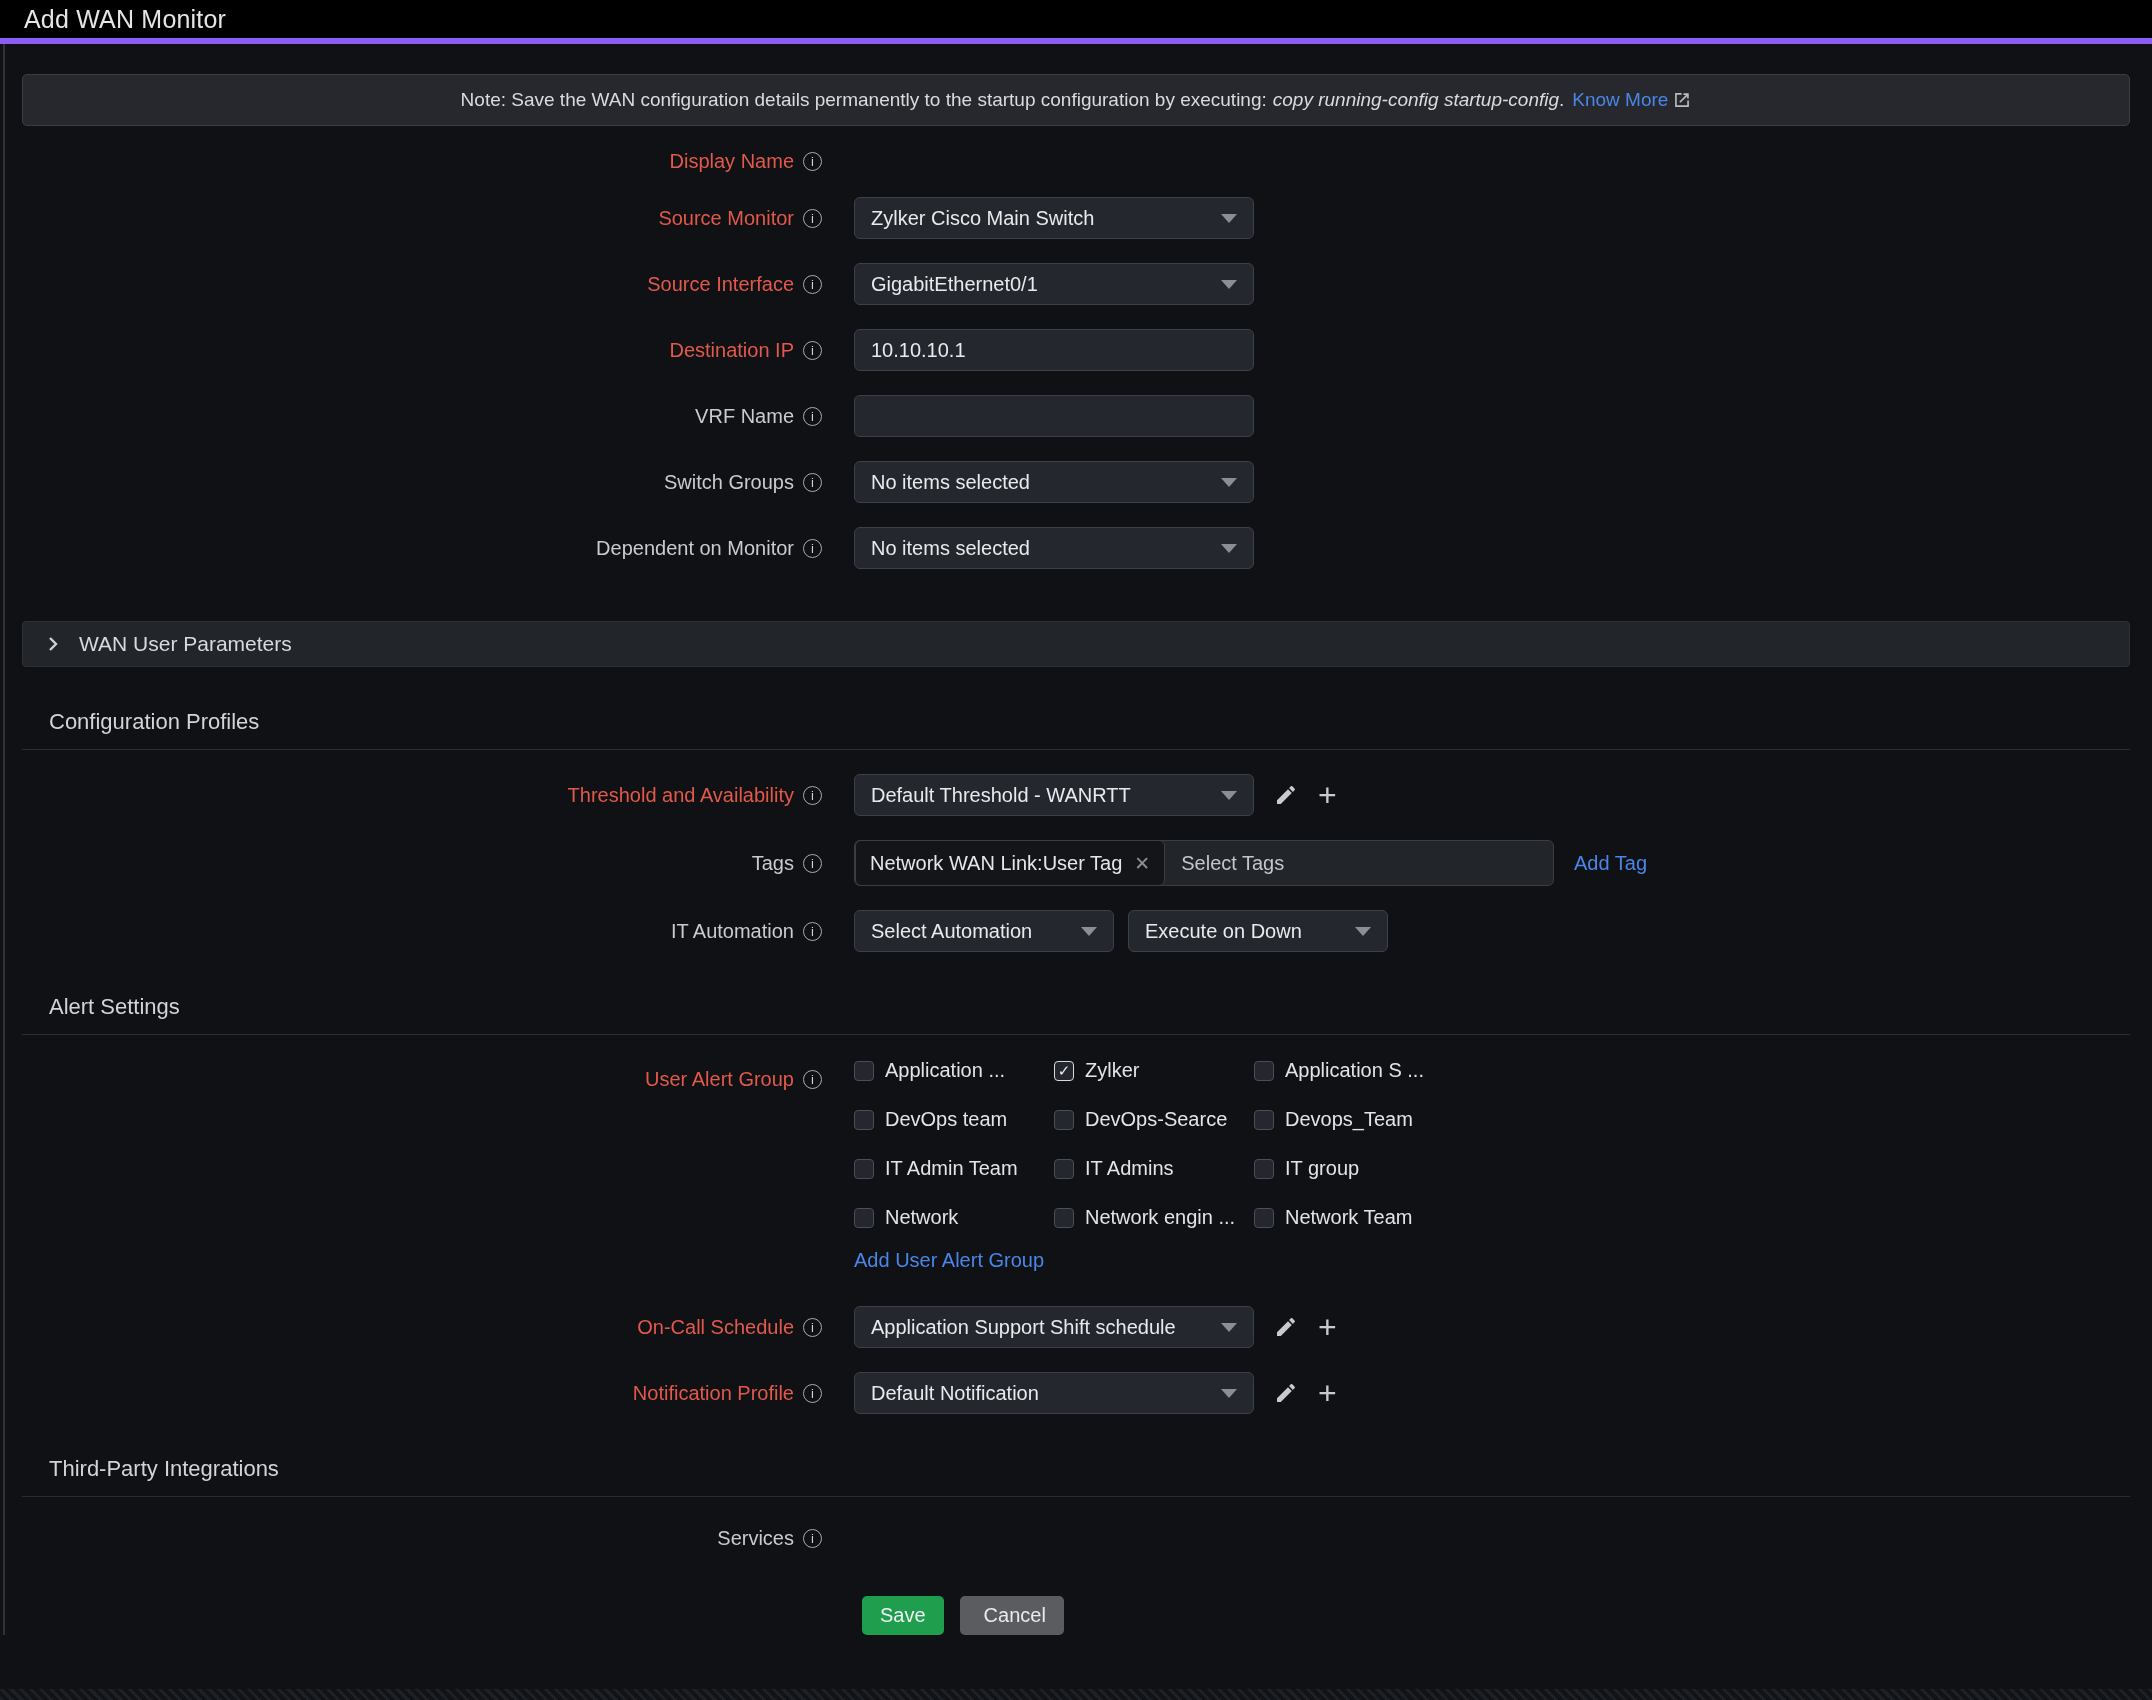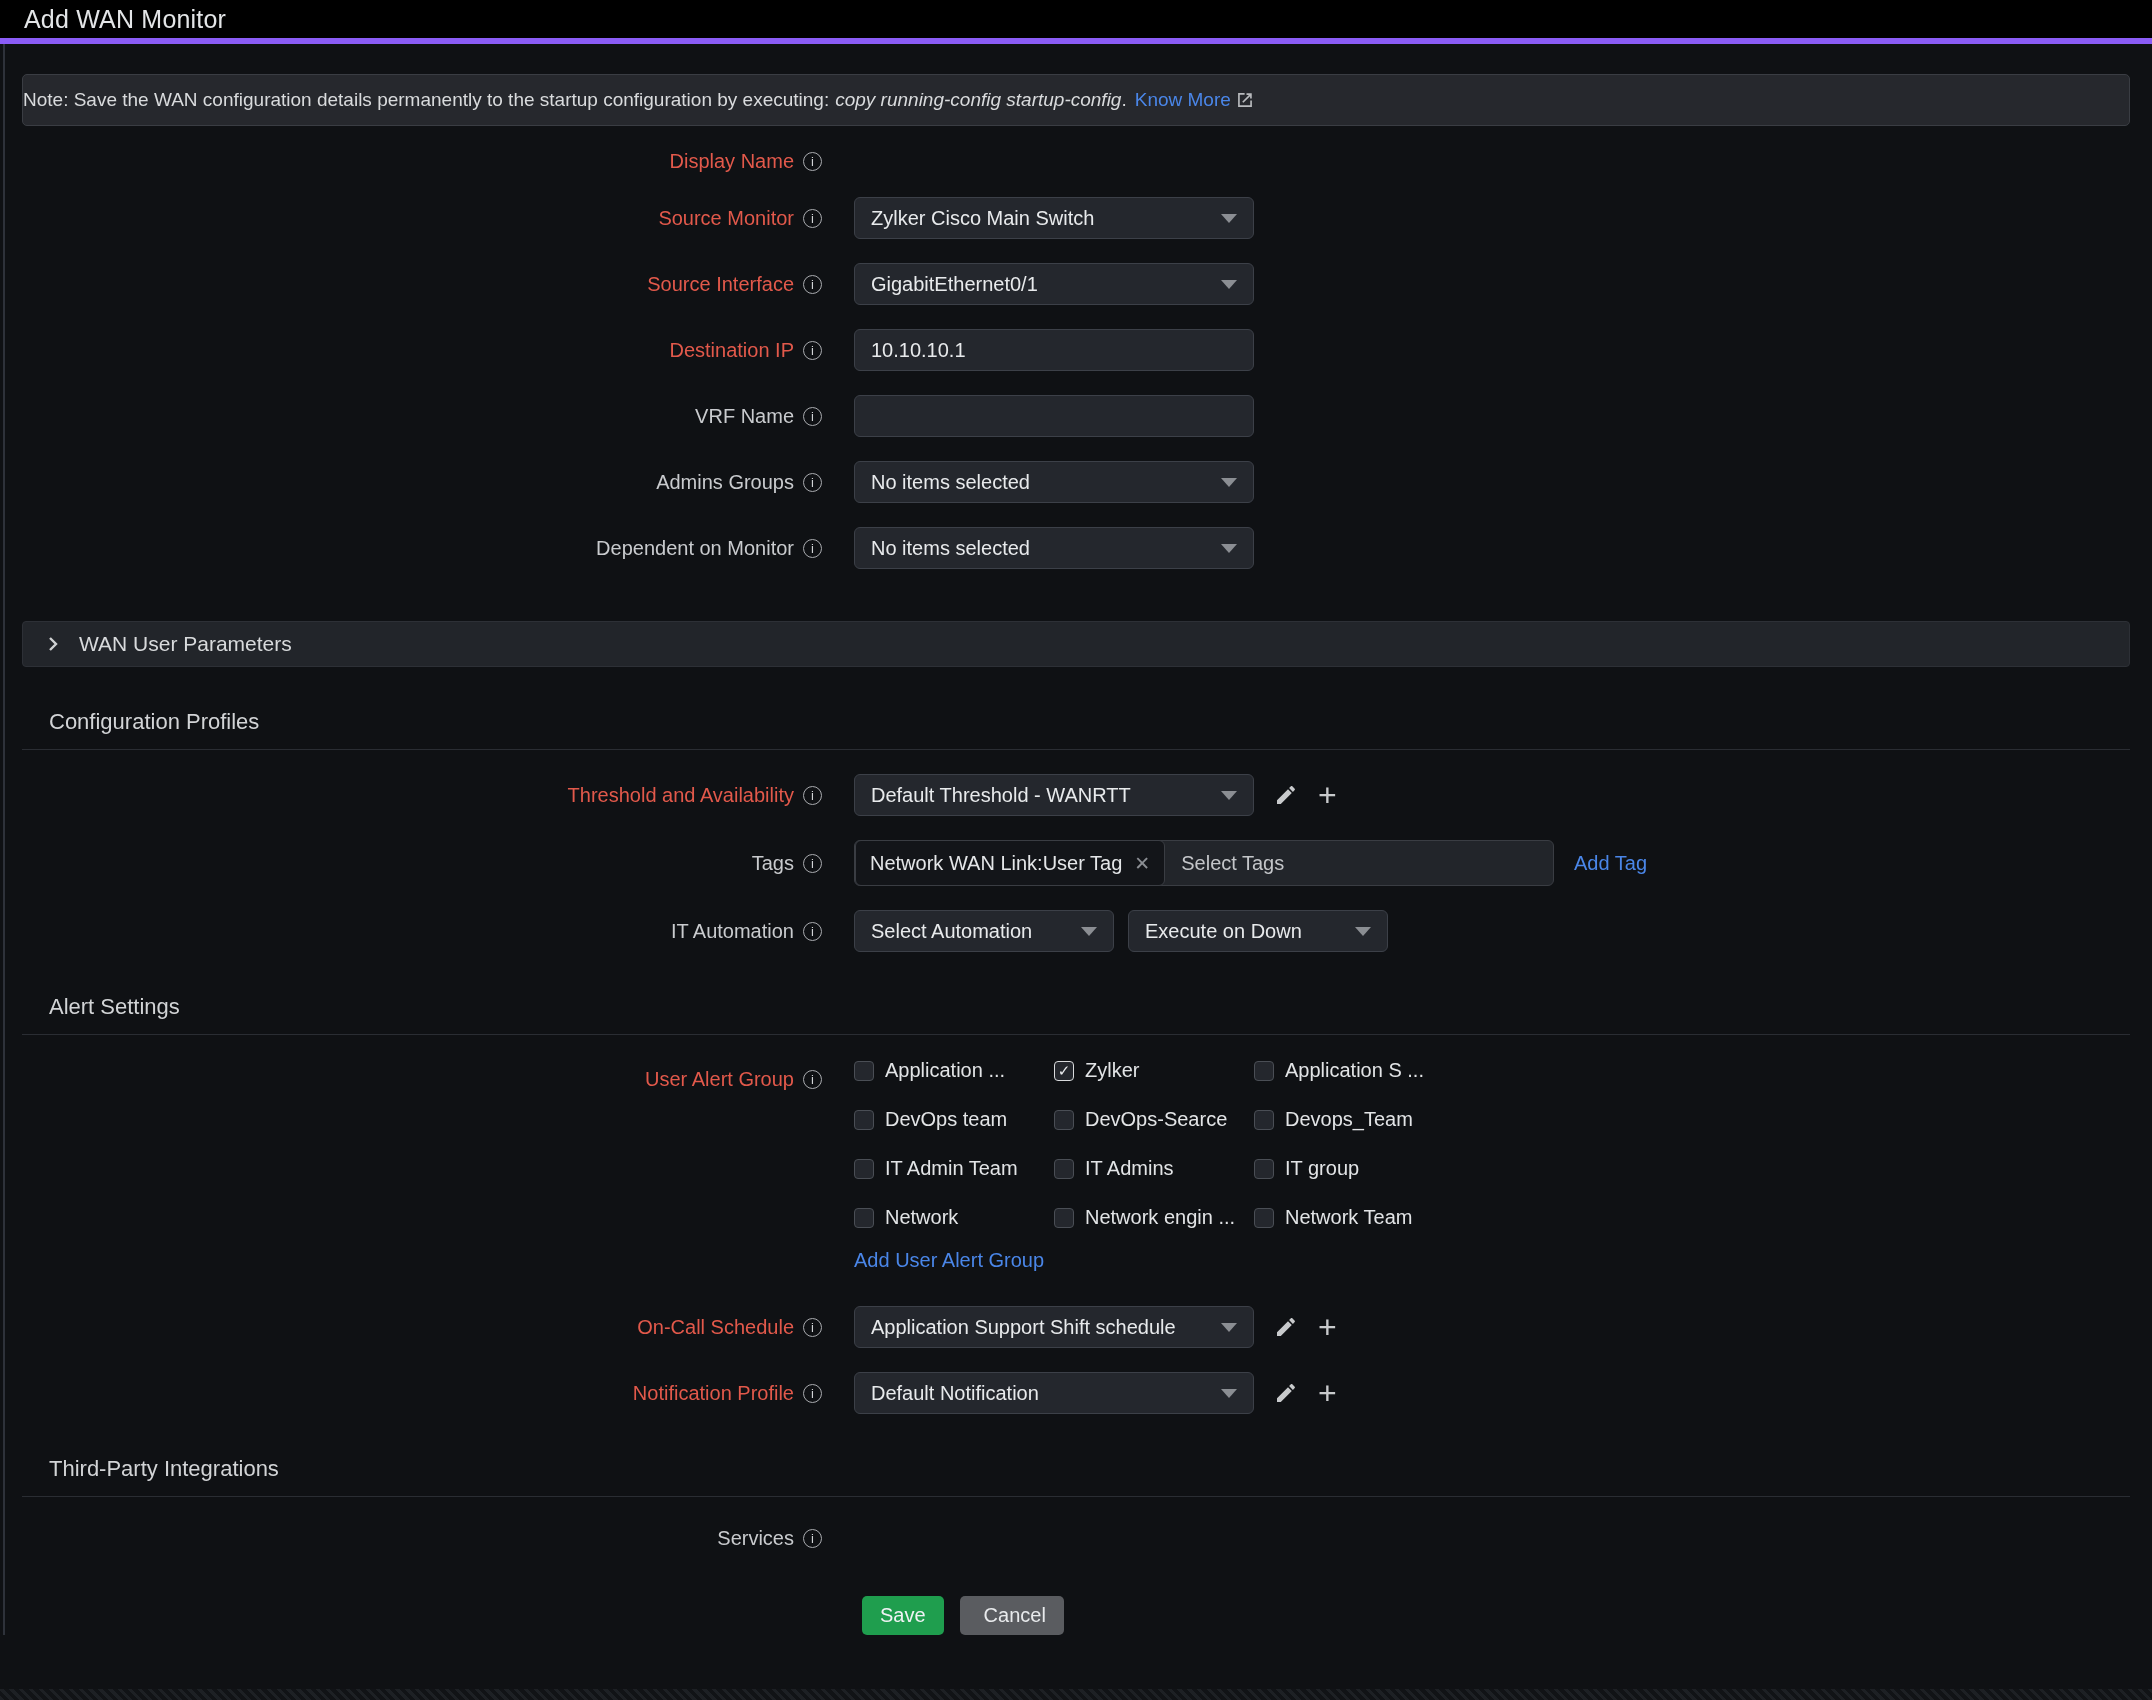--- a/index.html
+++ b/index.html
@@ -9,21 +9,21 @@
   
   .app-header { height:44px; background:#000000; border-bottom:6px solid #8b5cf6;
     display:flex; align-items:center; padding-left:24px; }
   .app-header h1 { font-size:25px; font-weight:500; color:#e3e5e7; letter-spacing:.2px; }
 
   .content { position:relative; padding-top:30px; }
   .left-edge { position:absolute; left:3px; top:0; bottom:0; width:2px; background:#2e323a; }
 
   
   .note-bar { margin:0 22px; height:52px; background:#26282d; border:1px solid #3a3d43;
-    border-radius:5px; display:flex; align-items:center; 
+    border-radius:5px; display:flex; align-items:center; justify-content:center;
     font-size:19px; color:#d9dbdd; }
   .note-bar .cmd { font-style:italic; margin-left:6px; }
   .note-bar a.know-more { color:#4a86e8; text-decoration:none; margin-left:8px; }
   .ext-icon { display:inline-block; width:18px; height:18px; margin-left:5px; vertical-align:-3px; }
   .ext-icon svg { width:100%; height:100%; fill:#b9bbbe; }
 
   
   .form-row { display:flex; align-items:center; margin-bottom:24px; }
   .form-row.top-align { align-items:flex-start; }
   .label-cell { width:822px; display:flex; justify-content:flex-end; align-items:center; gap:9px; flex:none; }
@@ -167,21 +167,21 @@
       <span class="flabel">VRF Name</span>
       <span class="info"></span>
     </div>
     <div class="field-cell">
       <input class="tinput" value="" style="">
     </div>
   </div>
 
   <div class="form-row">
     <div class="label-cell">
-      <span class="flabel">Admins Groups</span>
+      <span class="flabel">Switch Groups</span>
       <span class="info"></span>
     </div>
     <div class="field-cell">
       <div class="select">
         <span class="sel-text">No items selected</span>
         <span class="caret"></span>
       </div>
     </div>
   </div>
 

